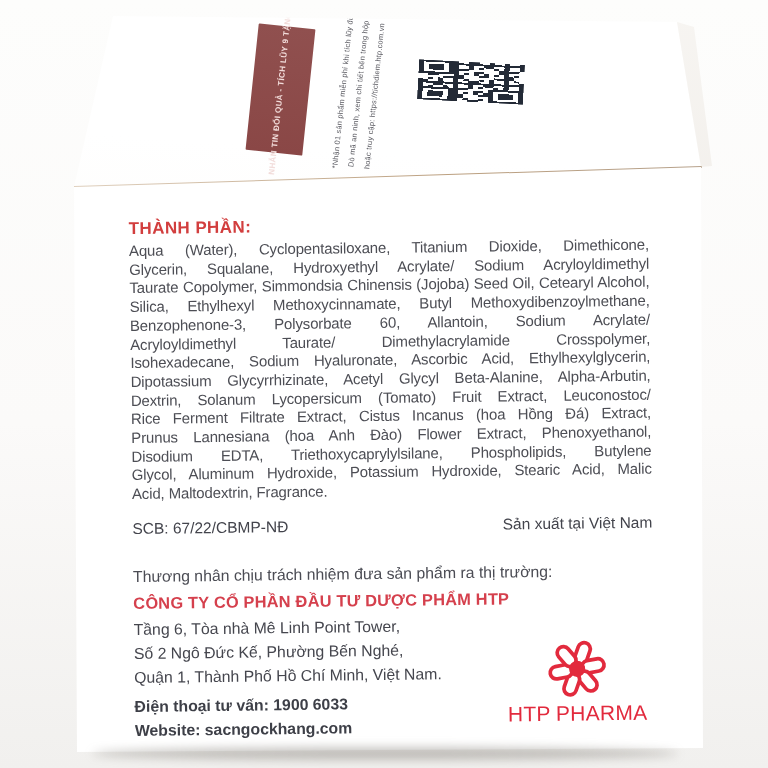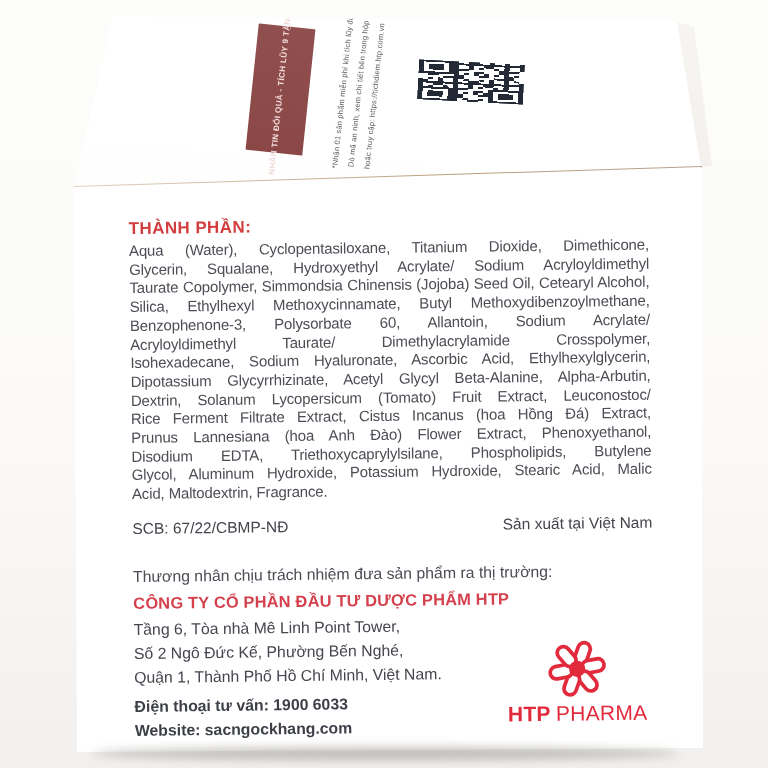--- a/index.html
+++ b/index.html
@@ -50,21 +50,21 @@
   .scb-row .scb{font-weight:500;}
   .distributor-intro{margin:30px 0 0 0;font-size:15.8px;color:#4b4c54;}
   .company-name{margin:8px 0 0 0;font-size:16.4px;font-weight:bold;color:#d5404d;letter-spacing:.2px;}
   .address div{font-size:15.8px;line-height:24px;color:#45464e;}
   .address{margin-top:5px;}
   .contact{margin-top:5px;}
   .contact div{font-size:15.8px;line-height:24px;font-weight:bold;color:#3d3f47;}
   .logo{position:absolute;right:46px;bottom:28px;width:172px;text-align:center;}
   .logo svg{display:block;margin:0 auto;}
   .logo-text{margin-top:2px;font-size:21px;color:#e22a3d;letter-spacing:.3px;white-space:nowrap;}
-  .logo-text .b{font-weight:bold;margin-top:24px;}
+  .logo-text .b{font-weight:normal;margin-top:24px;}
   .logo-text .r{font-weight:normal;margin-left:5px;}
 </style>
 </head>
 <body>
 
 <div class="stage">
 
   <div class="box-top">
     <div class="promo-stripe">
       <span>NHẮN TIN ĐỔI QUÀ - TÍCH LŨY 9 TẶNG 1</span>

